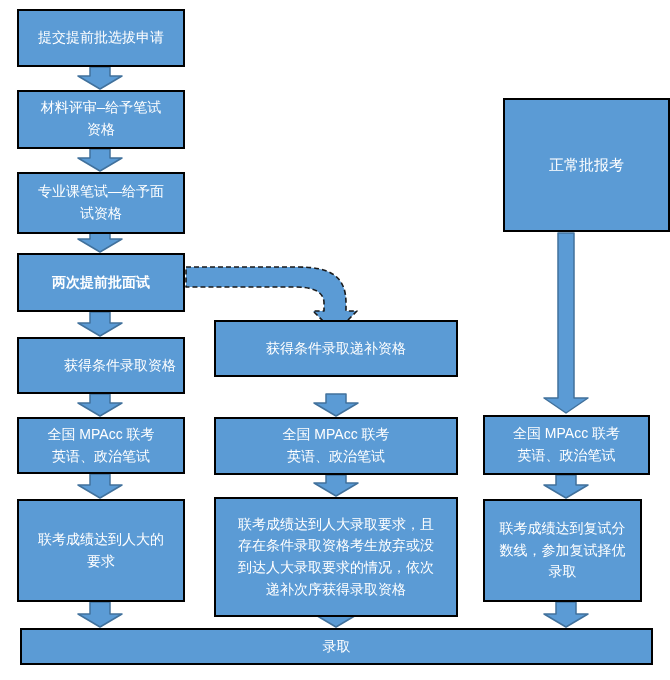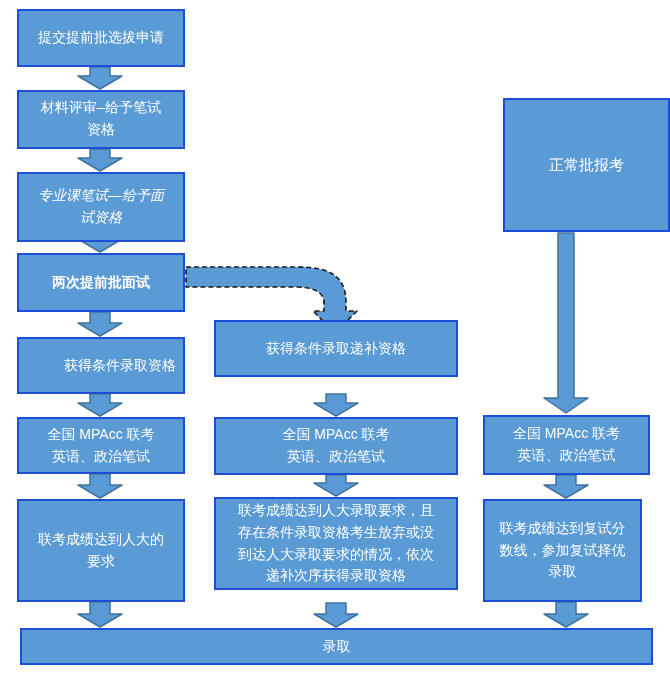--- a/index.html
+++ b/index.html
@@ -8,21 +8,21 @@
     width: 670px;
     height: 680px;
     background: #ffffff;
     font-family: "Liberation Sans", "DejaVu Sans", sans-serif;
     overflow: hidden;
   }
   .node {
     position: absolute;
     box-sizing: border-box;
     background: #5B9BD5;
-    border: 2px solid #1d4ed8;
+    border: 2px solid #000000;
     color: #ffffff;
     display: flex;
     align-items: center;
     justify-content: center;
     text-align: center;
     font-size: 14px;
     line-height: 1.55;
     white-space: pre-line;
     padding: 2px 6px;
   }
@@ -69,33 +69,33 @@
     <path class="solid-arrow" d="M558,233 L574,233 L574,398 L588,398 L566,413 L544,398 L558,398 Z"></path>
     <path class="solid-arrow" d="M556,475 L576,475 L576,485 L588,485 L566,498 L544,485 L556,485 Z"></path>
     <path class="solid-arrow" d="M556,602 L576,602 L576,614 L588,614 L566,627 L544,614 L556,614 Z"></path>
 
     <path class="dashed-arrow" d="M186,267 L298,267 C330,267 346,276 346,303 L346,311 L357,311 L335,333 L313,311 L324,311 L324,303 C324,291 312,287 295,287 L186,287 Z"></path>
   </svg>
 
   <div class="node" style="left:17px; top:9px;  width:168px; height:58px;">提交提前批选拔申请</div>
   <div class="node" style="left:17px; top:90px; width:168px; height:59px;font-family:Liberation Mono, monospace;">材料评审—给予笔试
 资格</div>
-  <div class="node" style="left:17px; top:172px;width:168px; height:70px;font-style:italic;">专业课笔试—给予面
+  <div class="node" style="left:17px; top:172px;width:168px; height:62px;">专业课笔试—给予面
 试资格</div>
   <div class="node" style="left:17px; top:253px;width:168px; height:59px;font-weight:bold;">两次提前批面试</div>
   <div class="node" style="left:17px; top:337px;width:168px; height:57px;padding-left:44px;">获得条件录取资格</div>
   <div class="node" style="left:17px; top:417px;width:168px; height:57px;">全国 MPAcc 联考
 英语、政治笔试</div>
   <div class="node" style="left:17px; top:499px;width:168px; height:103px;">联考成绩达到人大的
 要求</div>
 
   <div class="node" style="left:214px;top:320px;width:244px; height:57px;">获得条件录取递补资格</div>
   <div class="node" style="left:214px;top:417px;width:244px; height:58px;">全国 MPAcc 联考
 英语、政治笔试</div>
-  <div class="node" style="left:214px;top:497px;width:244px; height:93px;">联考成绩达到人大录取要求，且
+  <div class="node" style="left:214px;top:497px;width:244px; height:120px;">联考成绩达到人大录取要求，且
 存在条件录取资格考生放弃或没
 到达人大录取要求的情况，依次
 递补次序获得录取资格</div>
 
   <div class="node big" style="left:483px;top:98px; width:167px; height:134px;">正常批报考</div>
   <div class="node" style="left:483px;top:415px;width:167px; height:60px;">全国 MPAcc 联考
 英语、政治笔试</div>
   <div class="node" style="left:483px;top:499px;width:159px; height:103px;">联考成绩达到复试分
 数线，参加复试择优
 录取</div>

